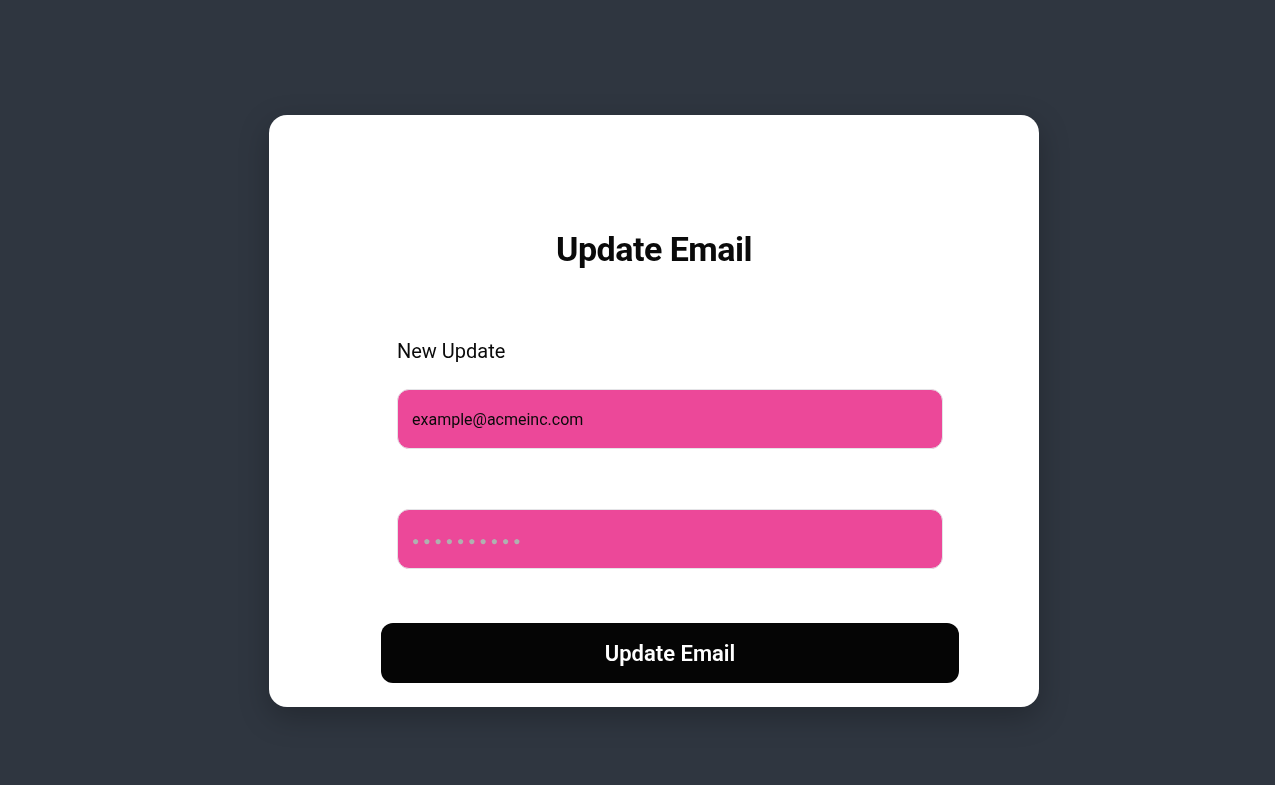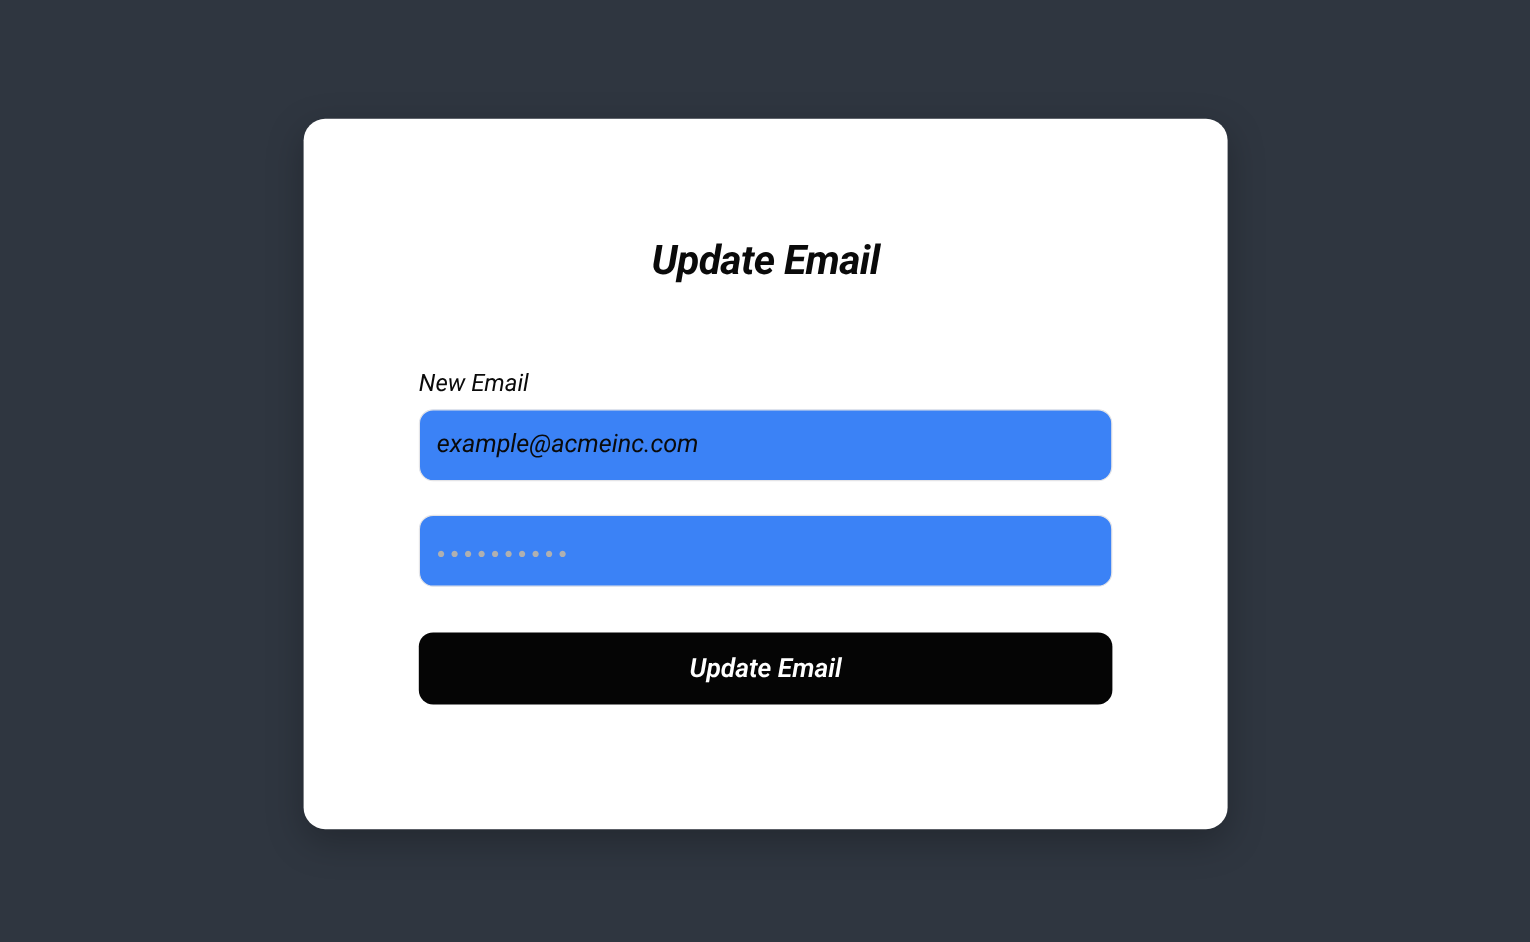--- a/index.html
+++ b/index.html
@@ -1,19 +1,18 @@
 <!DOCTYPE html>
 <html><head>
   <meta charset="utf-8">
   <style>
     * {
       box-sizing: border-box;
-      margin: 0;
+      margin: 16px;
       padding: 0;
-      font-style: italic;
     }
     body {
       font-family: -apple-system, BlinkMacSystemFont, "Segoe UI", Roboto, Helvetica, Arial, sans-serif;
       background-color: #2f3640;
       width: 1275px;
       height: 785px;
       display: flex;
       justify-content: flex-start;
       align-items: flex-start;
     }
@@ -45,25 +44,25 @@
       color: #0a0a0a;
       font-weight: 400;
       margin-bottom: 10px;
     }
     .input {
       width: 100%;
       height: 60px;
       border: 1px solid #e4e4e7;
       border-radius: 12px;
       padding: 0 14px;
-      font-size: 21px;
+      font-size: 16px;
       color: #0a0a0a;
       font-family: inherit;
       outline: none;
-      background: #3b82f6;
+      background: #ec4899;
     }
     .input::placeholder {
       color: #a8a8a8;
       letter-spacing: 4px;
       font-size: 12px;
     }
     .input.password-empty::placeholder {
       color: #b0b0b0;
     }
     .submit-btn {
@@ -80,21 +79,21 @@
       font-family: inherit;
     }
   </style>
 </head>
 <body>
 
 <div class="card">
   <h1 class="title">Update Email</h1>
 
   <div class="form-group">
-    <label class="label">New Email</label>
+    <label class="label">New Update</label>
     <input type="text" class="input" value="example@acmeinc.com" style="">
   </div>
 
   <div class="form-group">
     <input type="password" class="input password-empty" placeholder="●●●●●●●●●●" style="">
   </div>
 
   <button class="submit-btn">Update Email</button>
 </div>
 

